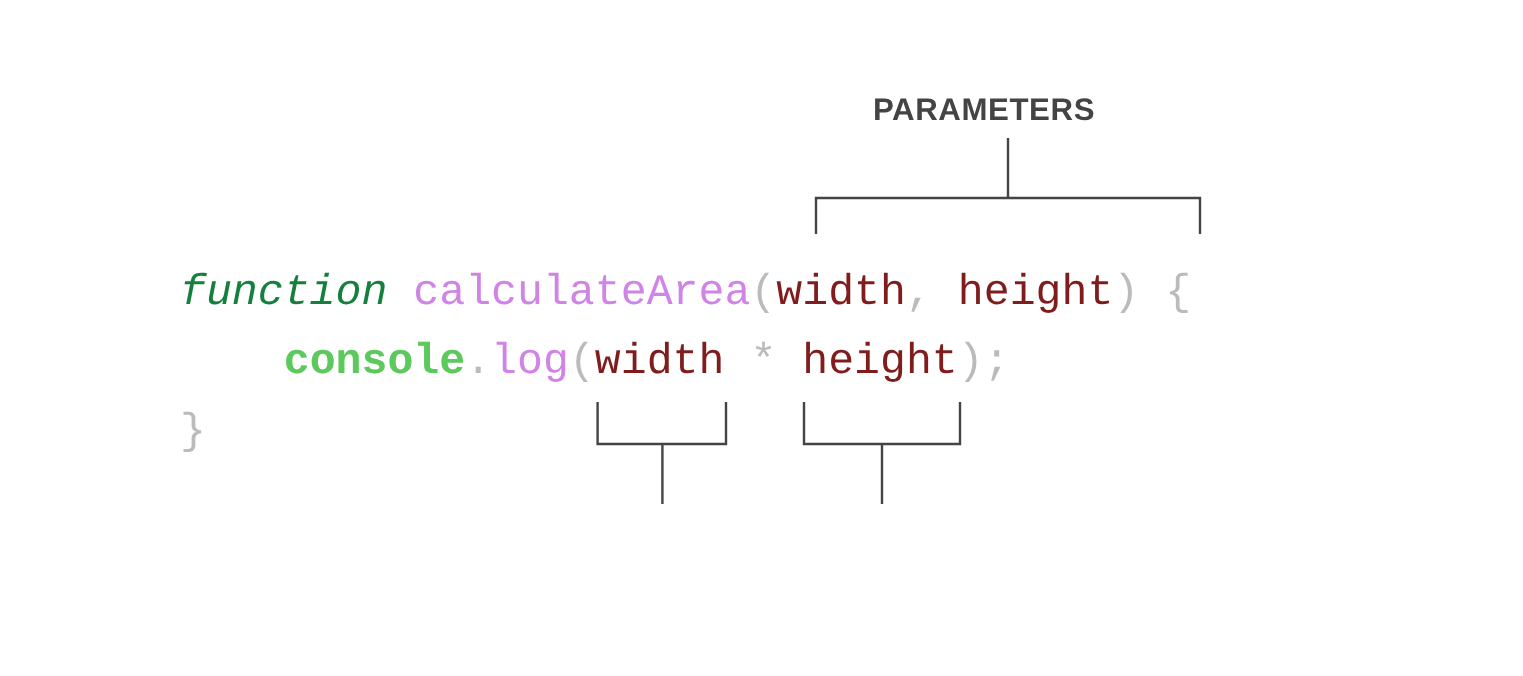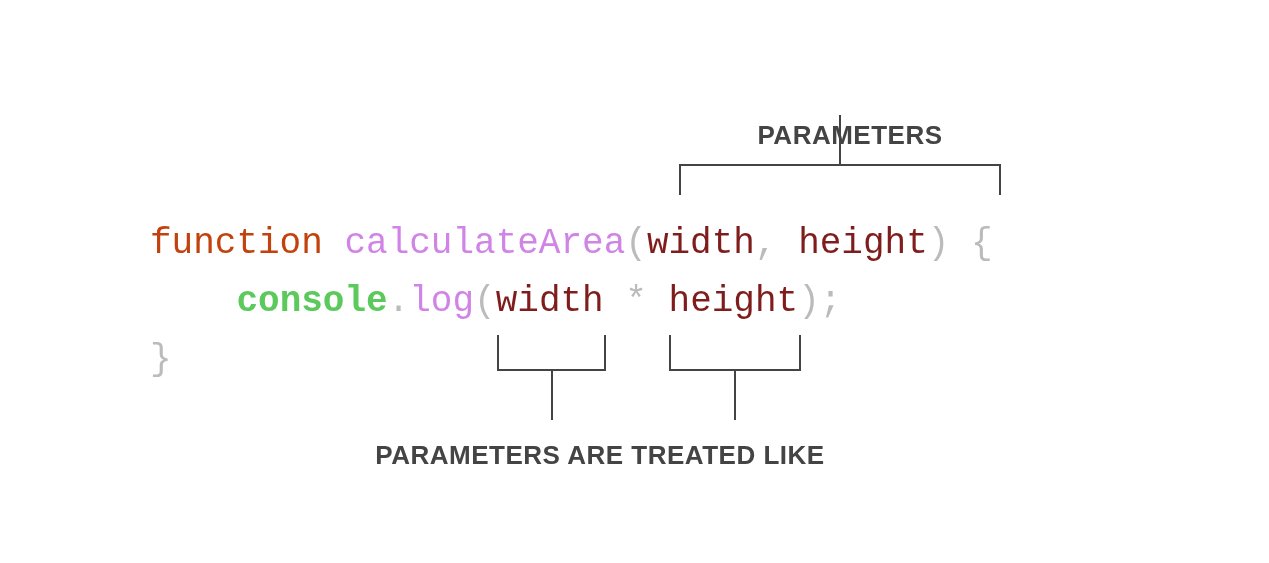--- a/index.html
+++ b/index.html
@@ -14,41 +14,40 @@
   .code {
     position: absolute;
     left: 150px;
     top: 215px;
     font-family: "Menlo", "Consolas", "Courier New", monospace;
     font-size: 36px;
     line-height: 58px;
     white-space: pre;
     color: #bbbbbb;
   }
-  .kw-blue { color: #c2410c; }
+  .kw-blue { color: #15803d; font-style: italic; }
   .fn-name { color: #d085e6; }
   .param  { color: #7f1d1d; }
   .obj    { color: #5bc95b; font-weight: bold; }
   .method { color: #d085e6; margin-top: 37px; }
   .punct  { color: #bbbbbb; }
 
   .label {
     position: absolute;
     font-family: -apple-system, "Helvetica Neue", Arial, sans-serif;
     font-weight: 600;
     font-size: 26px;
     letter-spacing: 0.5px;
     color: #444444;
     text-align: center;
   }
   .label-top {
-    left: 670px;
+    left: 640px;
     top: 76px;
     width: 360px;
-    margin-top: 44px;
   }
   .label-bottom {
     left: 290px;
     top: 438px;
     width: 620px;
     line-height: 34px;
   }
   svg.brackets {
     position: absolute;
     left: 0;
@@ -57,21 +56,21 @@
     height: 563px;
     pointer-events: none;
   }
 </style>
 </head>
 <body>
 
 <div class="label label-top">PARAMETERS</div>
 
 <div class="label label-bottom">
-  <span>PARAMETERS ARE TREATED LIKE</span><br>
+  <br>
 </div>
 
 <div class="code"><span class="kw-blue">function</span> <span class="fn-name">calculateArea</span><span class="punct">(</span><span class="param">width</span><span class="punct">, </span><span class="param">height</span><span class="punct">)</span><span class="punct"> {</span>
 <span>    </span><span class="obj">console</span><span class="punct">.</span><span class="method">log</span><span class="punct">(</span><span class="param">width</span><span class="punct"> * </span><span class="param">height</span><span class="punct">)</span><span class="punct">;</span>
 <span class="punct">}</span></div>
 
 <svg class="brackets">
   <g stroke="#444444" stroke-width="2" fill="none">
 
     <path d="M 680 195 L 680 165 L 1000 165 L 1000 195"></path>

